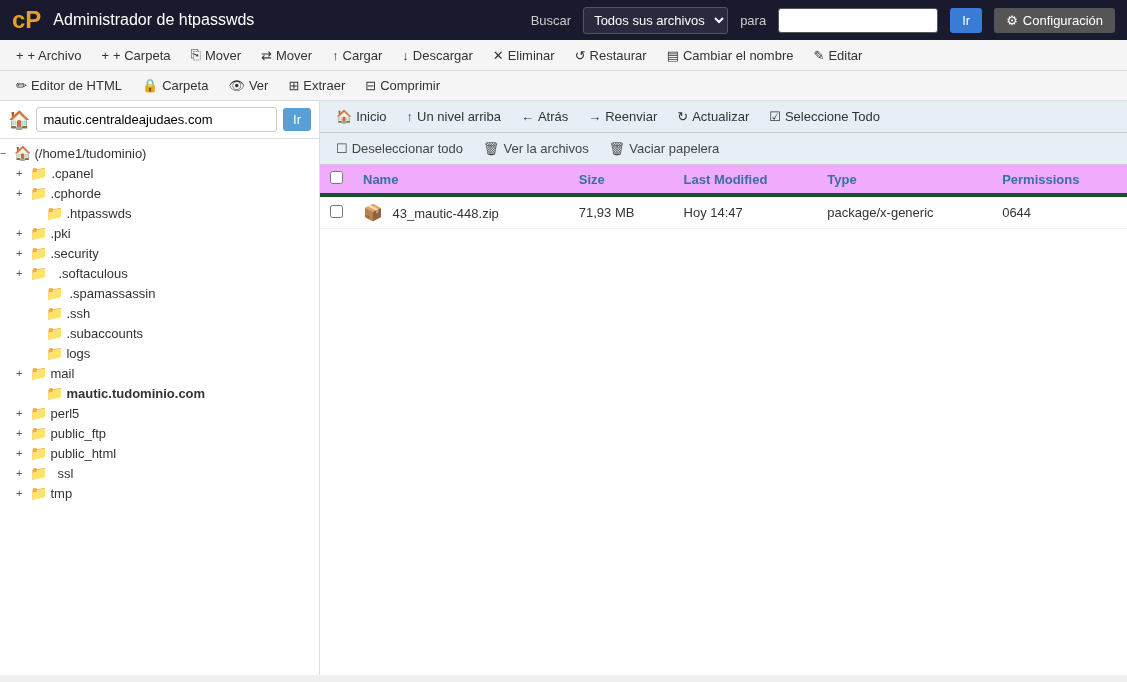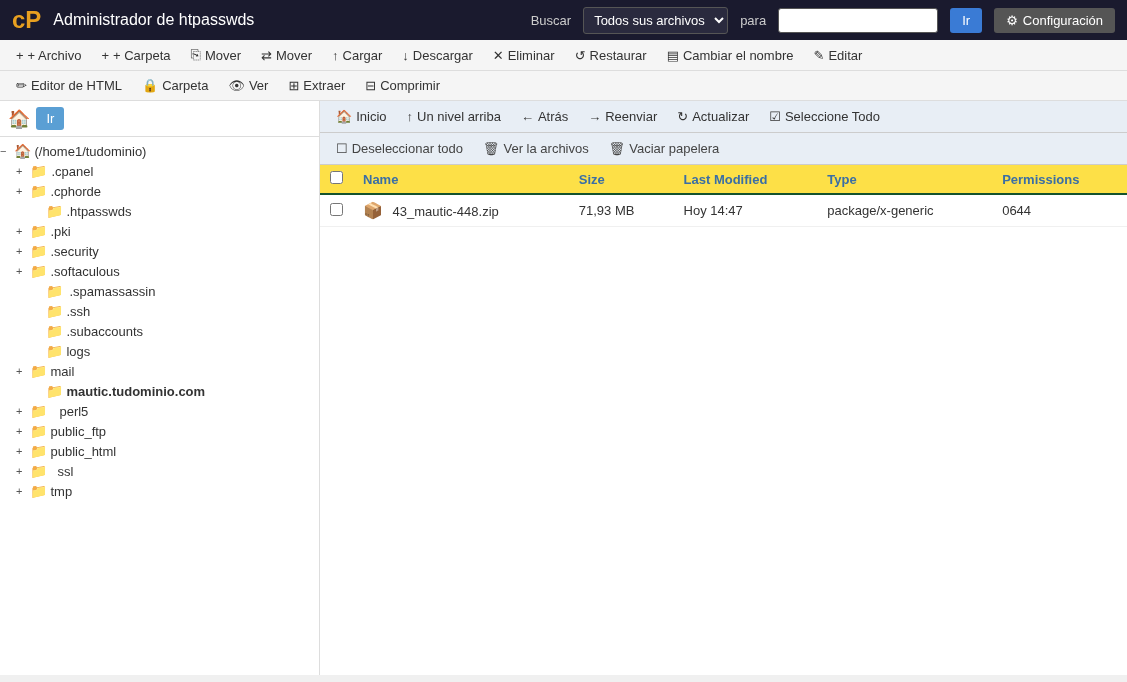--- a/index.html
+++ b/index.html
@@ -144,22 +144,22 @@
       align-items: center;
     }
     .content-toolbar2 button {
       background: none; border: none; cursor: pointer; color: #444; font-size: 13px;
       padding: 3px 8px; display: flex; align-items: center; gap: 4px;
     }
 
     
     .file-table { width: 100%; border-collapse: collapse; }
     .file-table th {
-      text-align: left; padding: 6px 10px; border-bottom: 2px solid #14532d;
-      background: #fde047; font-weight: bold; color: #3a6ea5; font-size: 13px;
+      text-align: left; padding: 6px 10px; border-bottom: 4px solid #14532d;
+      background: #f0abfc; font-weight: bold; color: #3a6ea5; font-size: 13px;
       cursor: pointer;
     }
     .file-table td { padding: 6px 10px; border-bottom: 1px solid #f0f0f0; font-size: 13px; }
 
     .checkbox-col { width: 30px; }
   </style>
 </head>
 <body>
 
 <div class="topbar">
@@ -242,20 +242,21 @@
     <span>⊟</span>
     <span>Comprimir</span>
   </button>
 </div>
 
 <div class="main-layout">
 
   <div class="sidebar">
     <div class="sidebar-nav">
       <span class="sidebar-home-icon">🏠</span>
+      <input class="sidebar-nav-input" type="text" value="mautic.centraldeajudaes.com" style="">
       <button class="sidebar-nav-btn">Ir</button>
     </div>
     <div class="tree" id="file-tree">
         <div class="tree-item">
     <span style="display:inline-block;width:0px;"></span>
     <span style="width:14px;display:inline-block;color:#555;font-size:11px;">−</span>
     <span style="color:#555;font-size:14px;">🏠</span>
     <span style="margin-left:3px;">(/home1/tudominio)</span>
   </div>
         <div class="tree-item">
@@ -285,21 +286,21 @@
         <div class="tree-item">
     <span style="display:inline-block;width:16px;"></span>
     <span style="width:14px;display:inline-block;color:#555;font-size:11px;">+</span>
     <span style="color:#f0a030;font-size:14px;">📁</span>
     <span style="margin-left:3px;">.security</span>
   </div>
         <div class="tree-item">
     <span style="display:inline-block;width:16px;"></span>
     <span style="width:14px;display:inline-block;color:#555;font-size:11px;">+</span>
     <span style="color:#f0a030;font-size:14px;">📁</span>
-    <span style="margin-left:3px;">.softaculous</span>
+    <span style="margin-left:11px;">.softaculous</span>
   </div>
         <div class="tree-item">
     <span style="display:inline-block;width:32px;"></span>
     <span style="width:14px;display:inline-block;color:#555;font-size:11px;"></span>
     <span style="color:#f0a030;font-size:14px;">📁</span>
     <span style="margin-left:6px;">.spamassassin</span>
   </div>
         <div class="tree-item">
     <span style="display:inline-block;width:32px;"></span>
     <span style="width:14px;display:inline-block;color:#555;font-size:11px;"></span>
@@ -327,21 +328,21 @@
         <div class="tree-item">
     <span style="display:inline-block;width:32px;"></span>
     <span style="width:14px;display:inline-block;color:#555;font-size:11px;"></span>
     <span style="color:#f0a030;font-size:14px;">📁</span>
     <span style="font-weight:bold;margin-left:3px;">mautic.tudominio.com</span>
   </div>
         <div class="tree-item">
     <span style="display:inline-block;width:16px;"></span>
     <span style="width:14px;display:inline-block;color:#555;font-size:11px;">+</span>
     <span style="color:#f0a030;font-size:14px;">📁</span>
-    <span style="margin-left:12px;">perl5</span>
+    <span style="margin-left:3px;">perl5</span>
   </div>
         <div class="tree-item">
     <span style="display:inline-block;width:16px;"></span>
     <span style="width:14px;display:inline-block;color:#555;font-size:11px;">+</span>
     <span style="color:#f0a030;font-size:14px;">📁</span>
     <span style="margin-left:3px;">public_ftp</span>
   </div>
         <div class="tree-item">
     <span style="display:inline-block;width:16px;"></span>
     <span style="width:14px;display:inline-block;color:#555;font-size:11px;">+</span>

